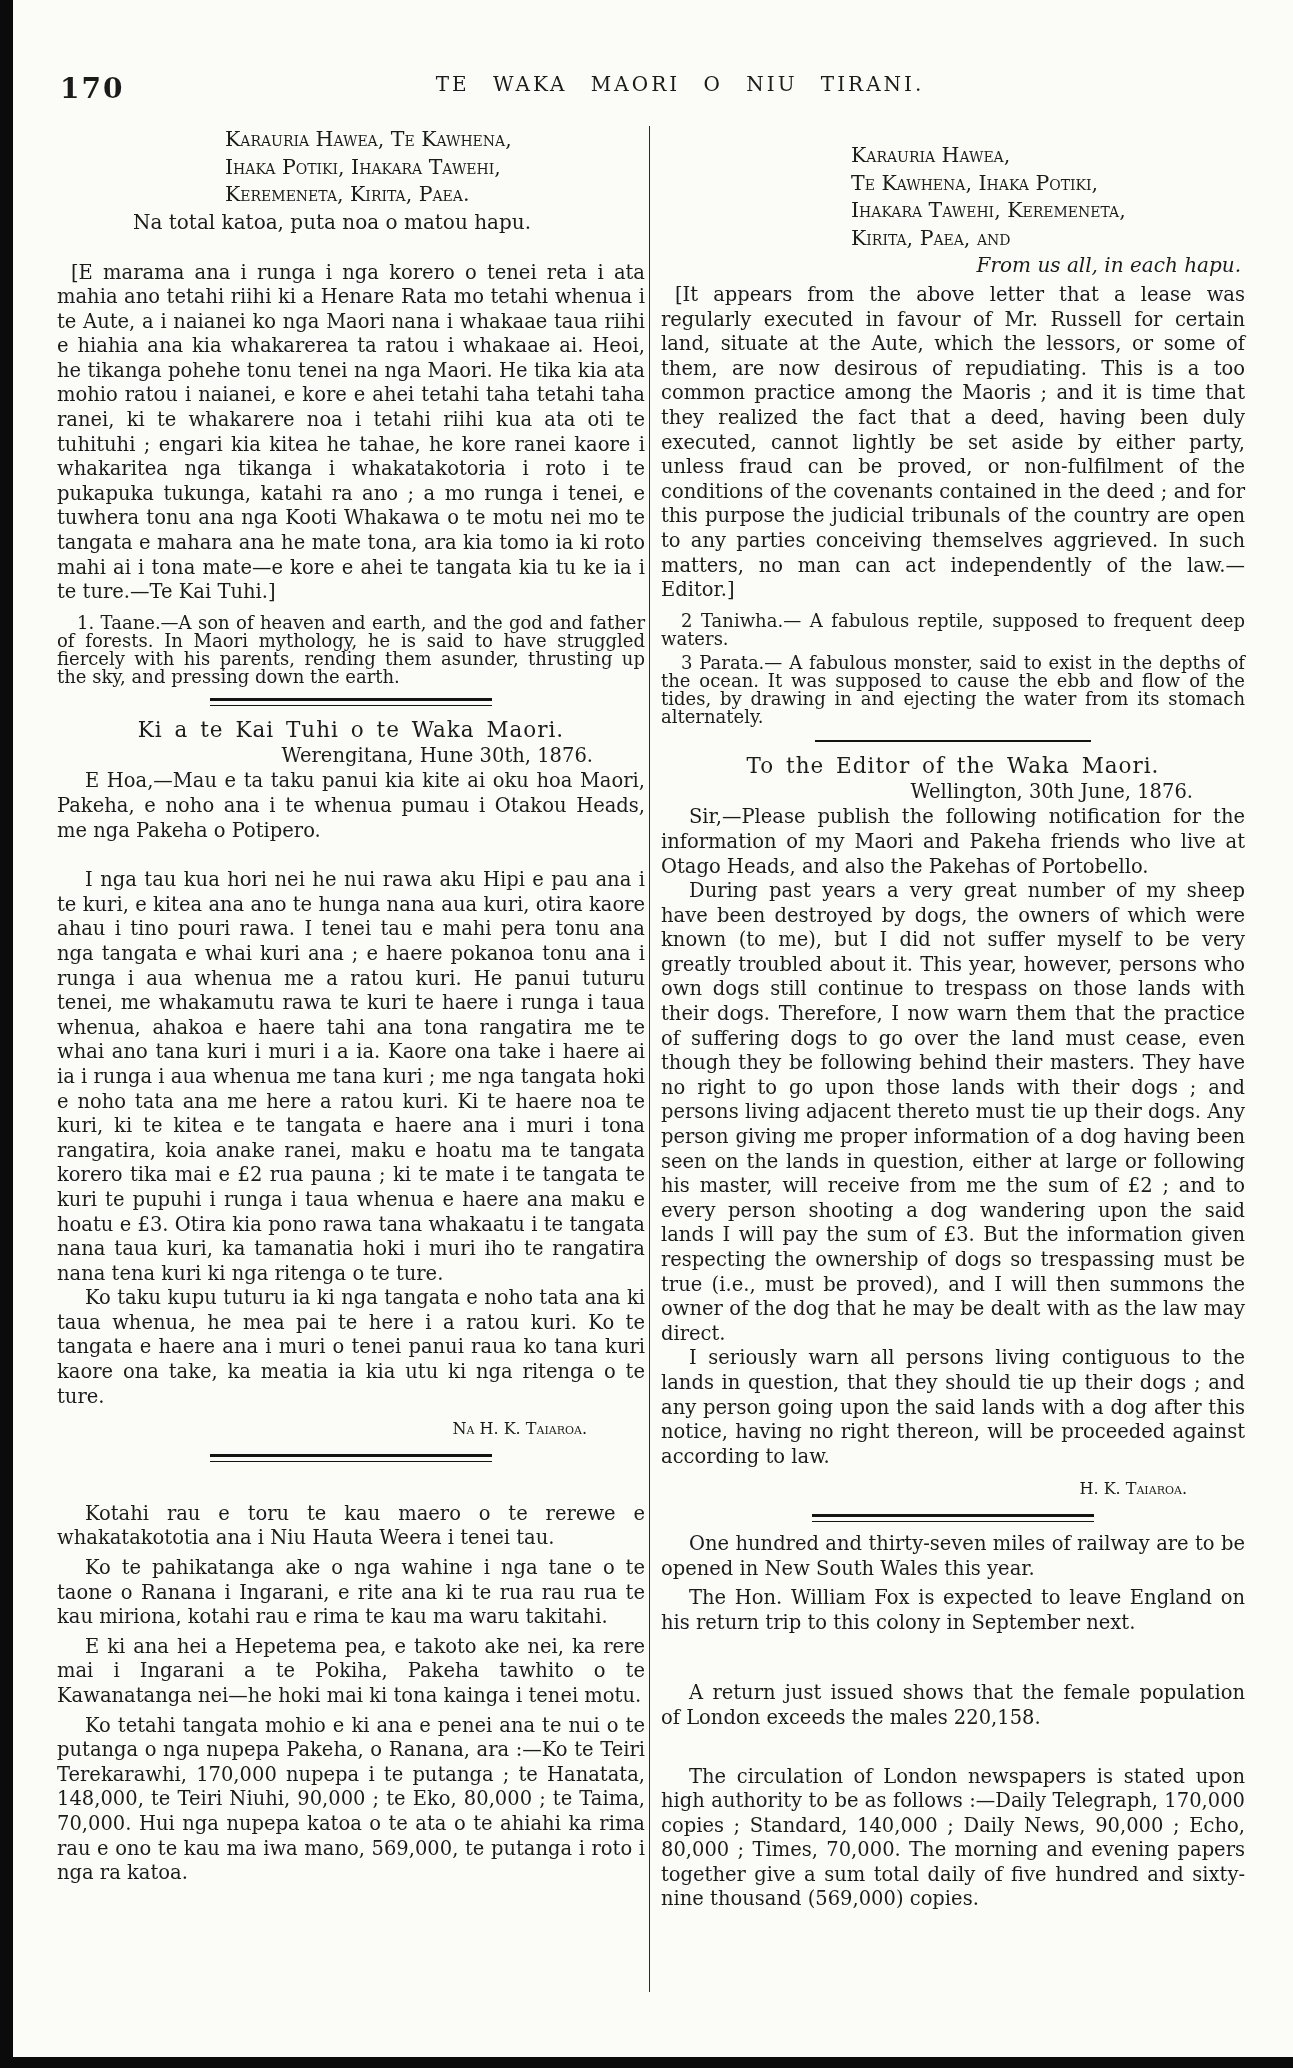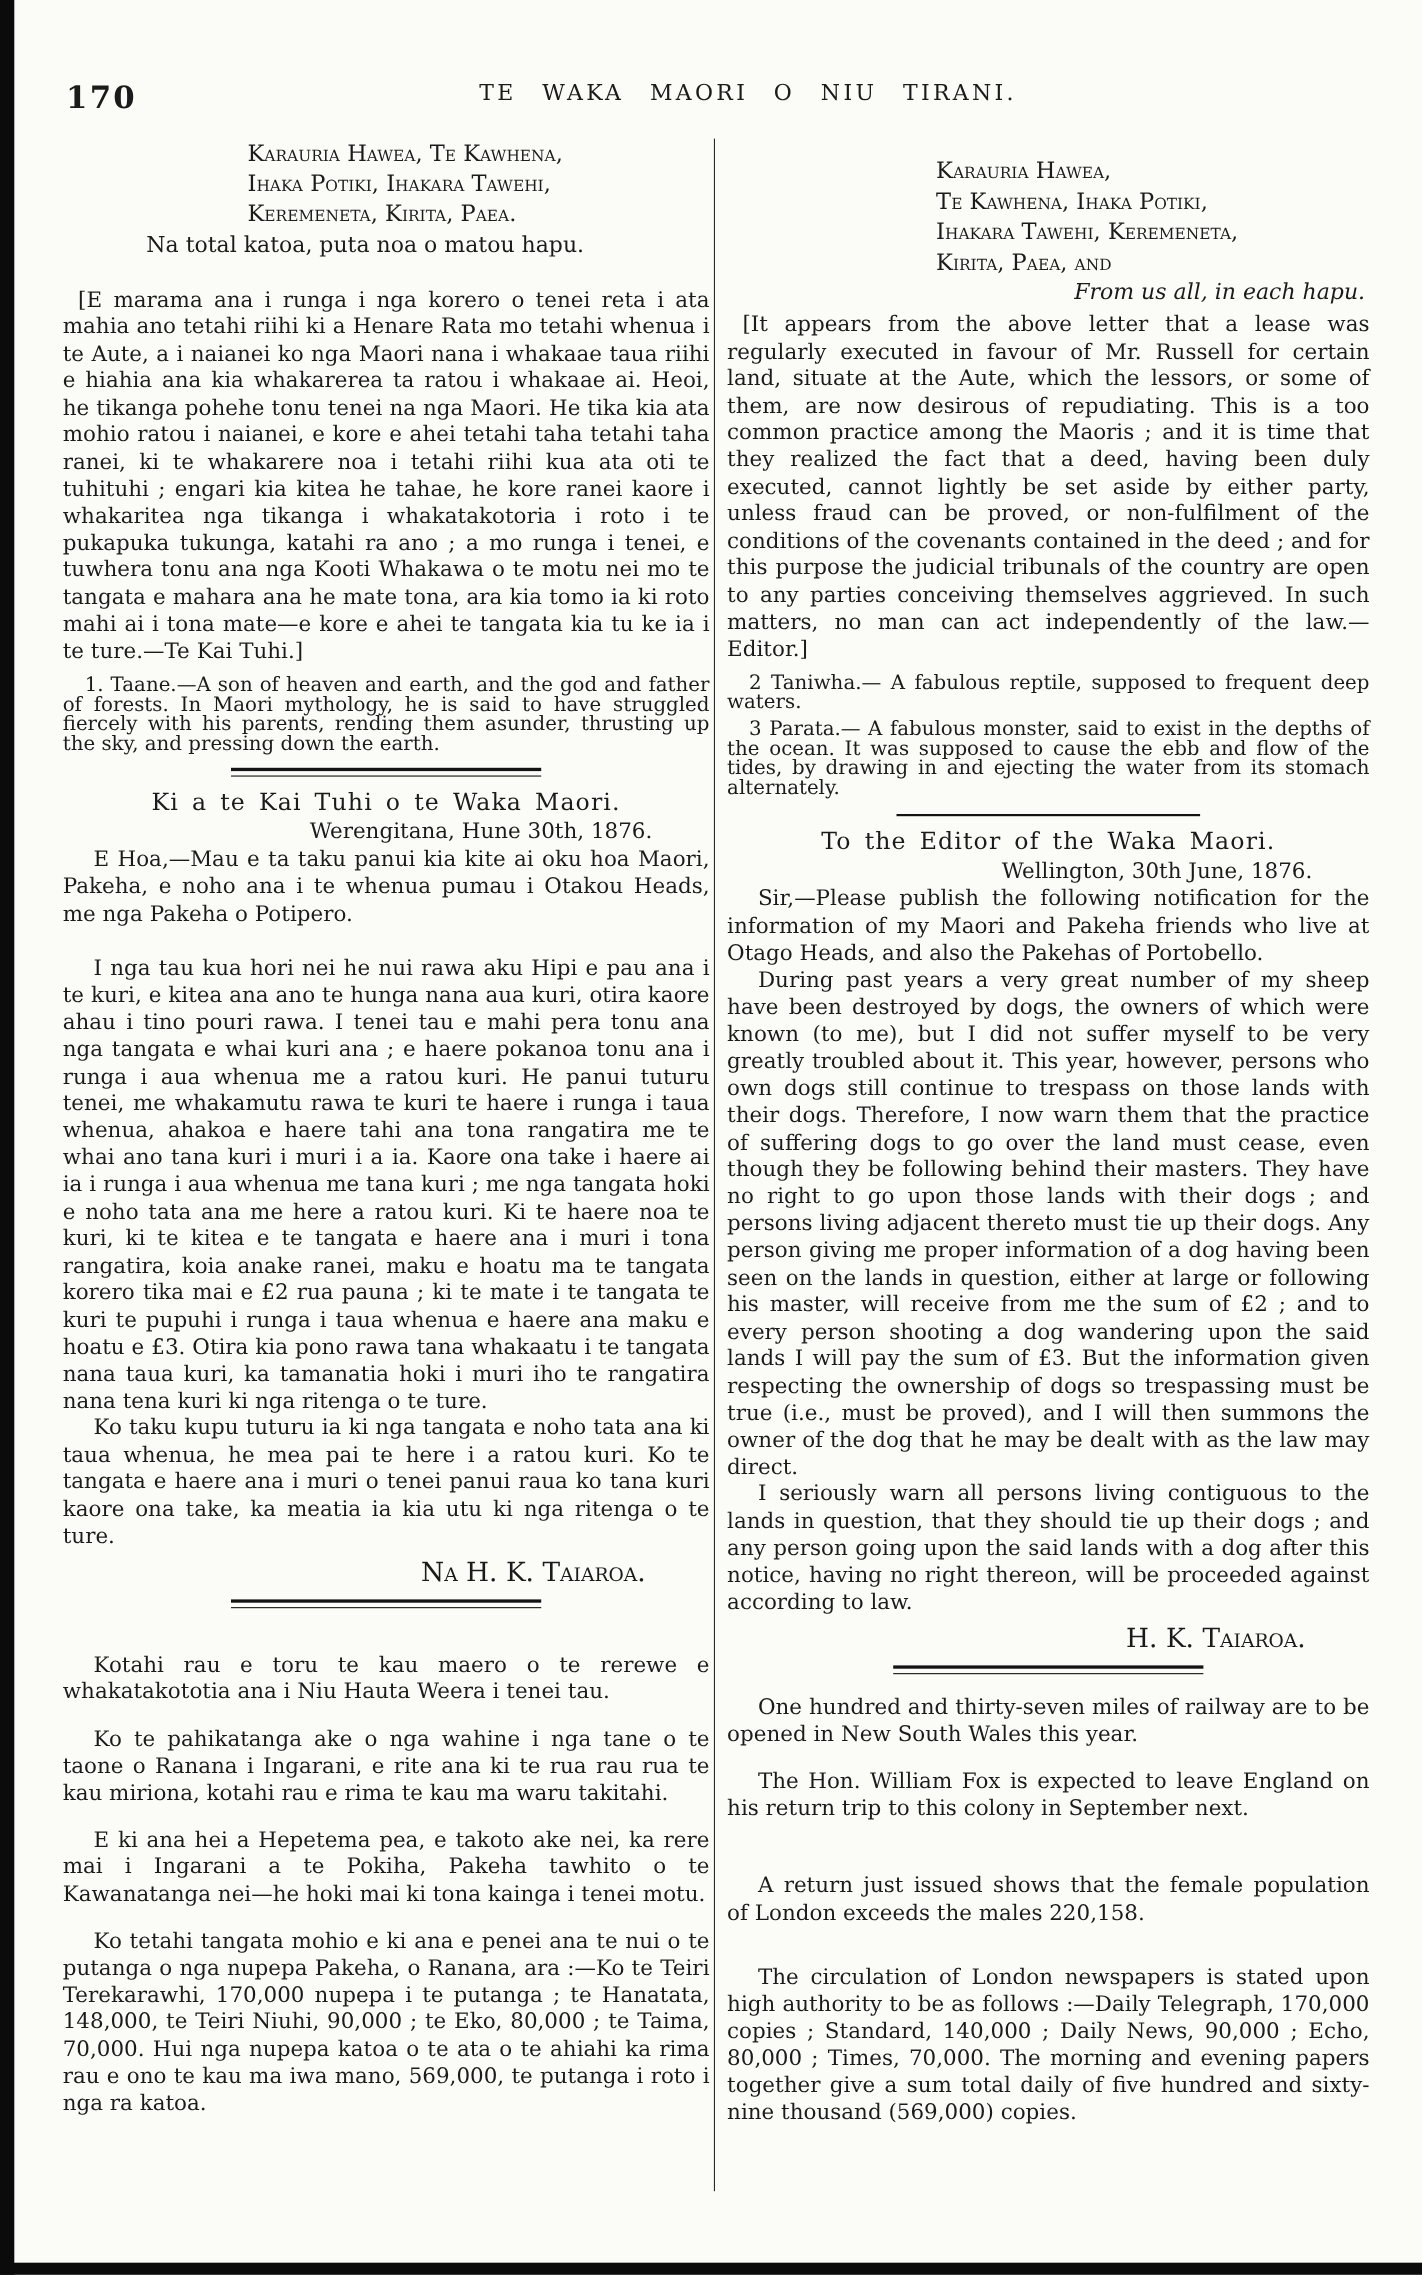--- a/index.html
+++ b/index.html
@@ -50,24 +50,24 @@
     border-top:3px solid #131313; border-bottom:1px solid #131313;
   }
   .rule-single { width:276px; margin:14px auto 10px auto; border-top:2px solid #131313; height:0; }
 
   .section-heading {
     text-align:center; font-size:21.5px;
     margin-top:12px; letter-spacing:1px; word-spacing:4px;
   }
   .dateline { text-align:right; padding-right:52px; line-height:27px; }
 
-  .sig-line { text-align:right; padding-right:58px; font-variant:small-caps; font-size:24px; margin-top:8px; }
+  .sig-line { text-align:right; padding-right:58px; font-variant:small-caps; font-size:16px; margin-top:8px; }
 
   .para-gap { margin-top:25px !important; }
-  .news p { margin-top:18px; }
+  .news p { margin-top:5px; }
   .news .news-gap-lg { margin-top:46px; }
   .news .news-gap-md { margin-top:34px; }
   .news-first { margin-top:40px !important; }
 </style>
 </head>
 <body>
 
 <div class="scan-edge-left"></div>
 <div class="scan-edge-bottom"></div>
 

